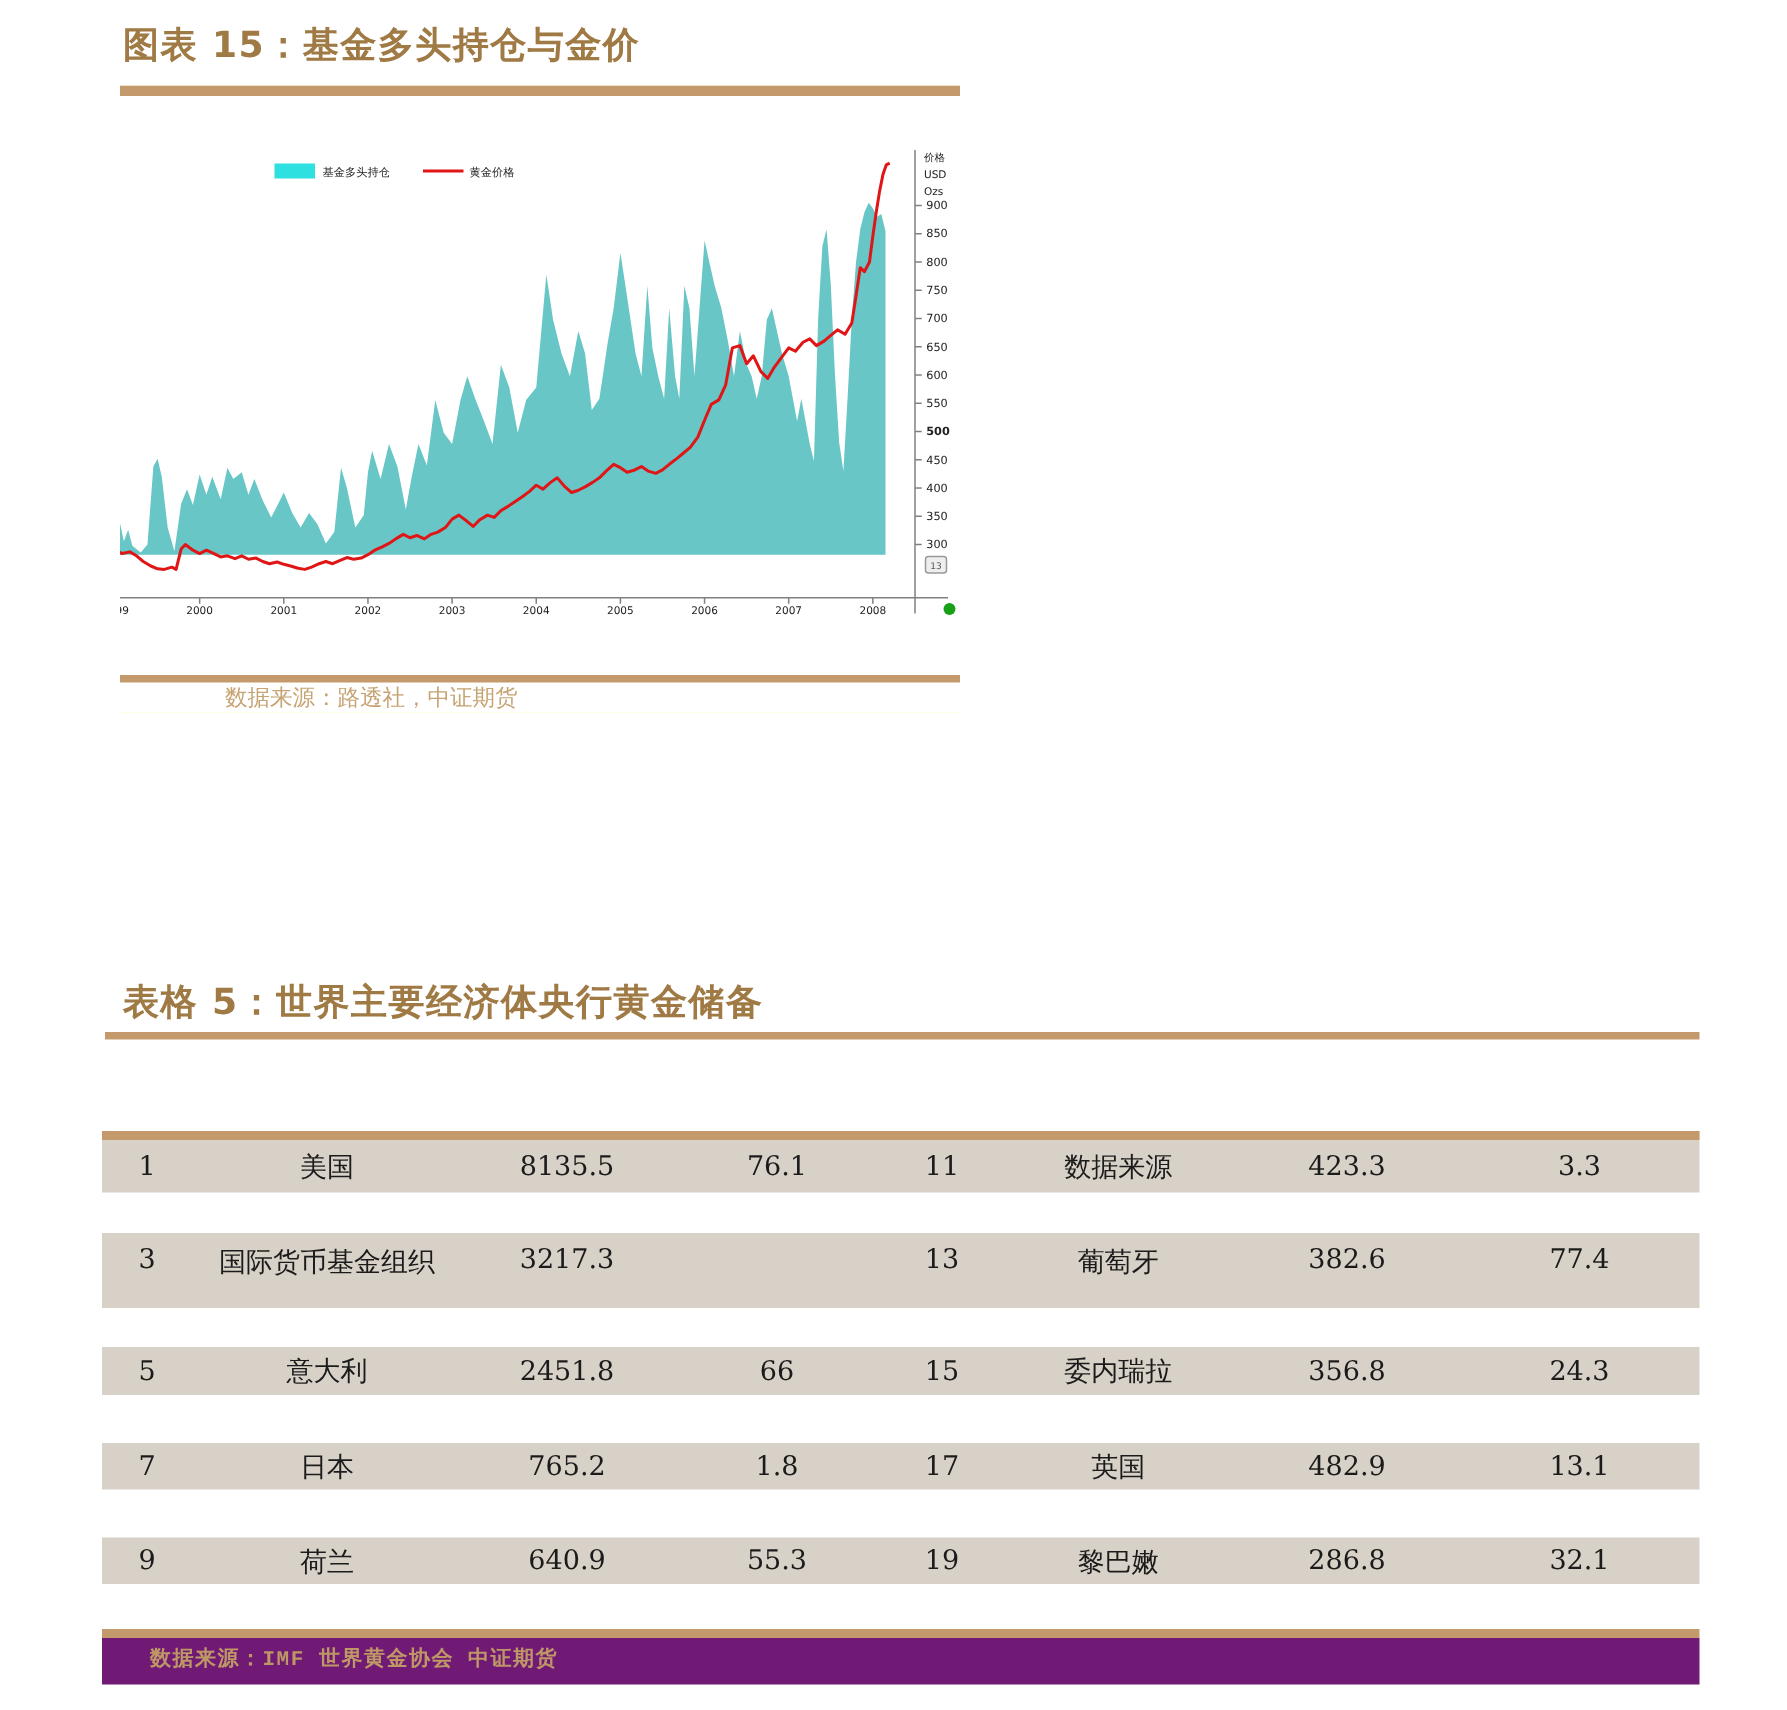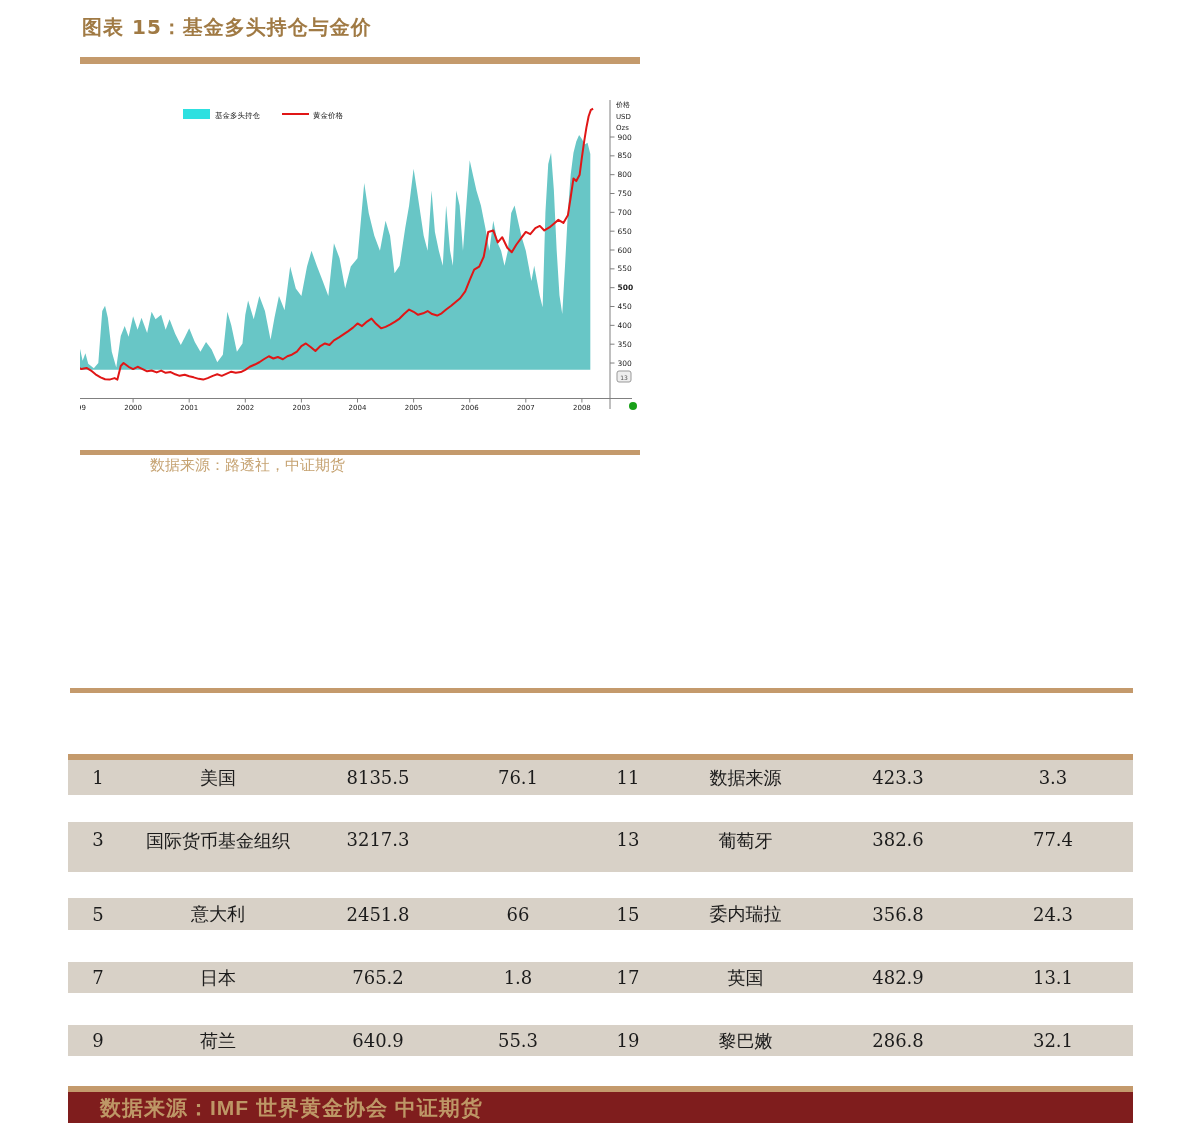--- a/index.html
+++ b/index.html
@@ -1,37 +1,37 @@
 <!DOCTYPE html>
 <html><head>
 <meta charset="utf-8">
 <style>
   html,body{margin:0;padding:0;background:#ffffff;}
   .page{position:relative;width:1191px;height:1140px;background:#ffffff;overflow:hidden;
         font-family:"DejaVu Sans",sans-serif;}
-  .sec-title{position:absolute;left:82px;margin:0;font-size:20px;font-weight:bold;
+  .sec-title{position:absolute;left:82px;margin:0;font-size:24px;font-weight:bold;
              color:#A07A44;letter-spacing:1px;font-family:"DejaVu Sans",sans-serif;}
   #fig-title{top:14px;}
   #tbl-title{top:652px;}
   .chart-box{position:absolute;left:80px;top:57px;width:560px;height:418px;background:#fef9c3;}
   .title-rule{position:absolute;left:70px;top:688px;width:1063px;height:5px;background:#C49A6C;}
   .t-row{position:absolute;left:68px;width:1065px;display:grid;
          grid-template-columns:60px 180px 140px 140px 80px 155px 150px 160px;
          background:#D8D1C7;align-items:center;box-sizing:border-box;
          font-family:"DejaVu Serif",serif;font-size:18px;color:#1b1b1b;}
   .t-row:nth-child(1){top:754px;height:41px;border-top:6px solid #C49A6C;}
   .t-row:nth-child(2){top:822px;height:50px;align-items:start;padding-top:7px;}
   .t-row:nth-child(3){top:898px;height:32px;}
   .t-row:nth-child(4){top:962px;height:31px;}
   .t-row:nth-child(5){top:1025px;height:31px;}
   .t-cell{text-align:center;}
   .bottom-bar{position:absolute;left:68px;top:1086px;width:1065px;height:6px;background:#C49A6C;}
-  .table-source{position:absolute;left:68px;top:1092px;width:1065px;height:31px;background:#7f1d1d;
-                color:#BE9766;font-size:21px;font-weight:bold;line-height:31px;padding-left:32px;
-                box-sizing:border-box;letter-spacing:1px;font-family:Liberation Sans, sans-serif;}
+  .table-source{position:absolute;left:68px;top:1092px;width:1065px;height:31px;background:#701a75;
+                color:#BE9766;font-size:14px;font-weight:bold;line-height:31px;padding-left:32px;
+                box-sizing:border-box;letter-spacing:1px;font-family:Liberation Mono, monospace;}
   #reserve-table{position:absolute;left:0;top:0;width:100%;height:100%;pointer-events:none;}
 </style>
 </head>
 <body>
 
 <div class="page">
 
   <h2 class="sec-title" id="fig-title">图表 15：基金多头持仓与金价</h2>
 
   <div class="chart-box">
@@ -96,20 +96,21 @@
         <line x1="202" y1="57" x2="229" y2="57" stroke="#E01616" stroke-width="2"></line>
         <text x="233" y="60.5" font-size="7.5" fill="#222222" font-family="&quot;DejaVu Sans&quot;,sans-serif">黄金价格</text>
         <rect x="537" y="314" width="14" height="11" rx="2" fill="#eeeeee" stroke="#999999" stroke-width="1"></rect>
         <text x="544" y="322.5" text-anchor="middle" font-size="6" fill="#555555" font-family="&quot;DejaVu Sans&quot;,sans-serif">13</text>
         <circle cx="553" cy="349" r="4" fill="#18A018"></circle>
         <rect x="0" y="393" width="560" height="5" fill="#C49A6C"></rect>
         <text x="70" y="413" font-size="15" fill="#C6A372" font-family="&quot;DejaVu Sans&quot;,sans-serif">数据来源：路透社，中证期货</text>
       </svg>
   </div>
 
+  <h2 class="sec-title" id="tbl-title">表格 5：世界主要经济体央行黄金储备</h2>
   <div class="title-rule"></div>
 
   <div id="reserve-table">
       <div class="t-row">
         <div class="t-cell">1</div>
         <div class="t-cell">美国</div>
         <div class="t-cell">8135.5</div>
         <div class="t-cell">76.1</div>
         <div class="t-cell">11</div>
         <div class="t-cell">数据来源</div>

